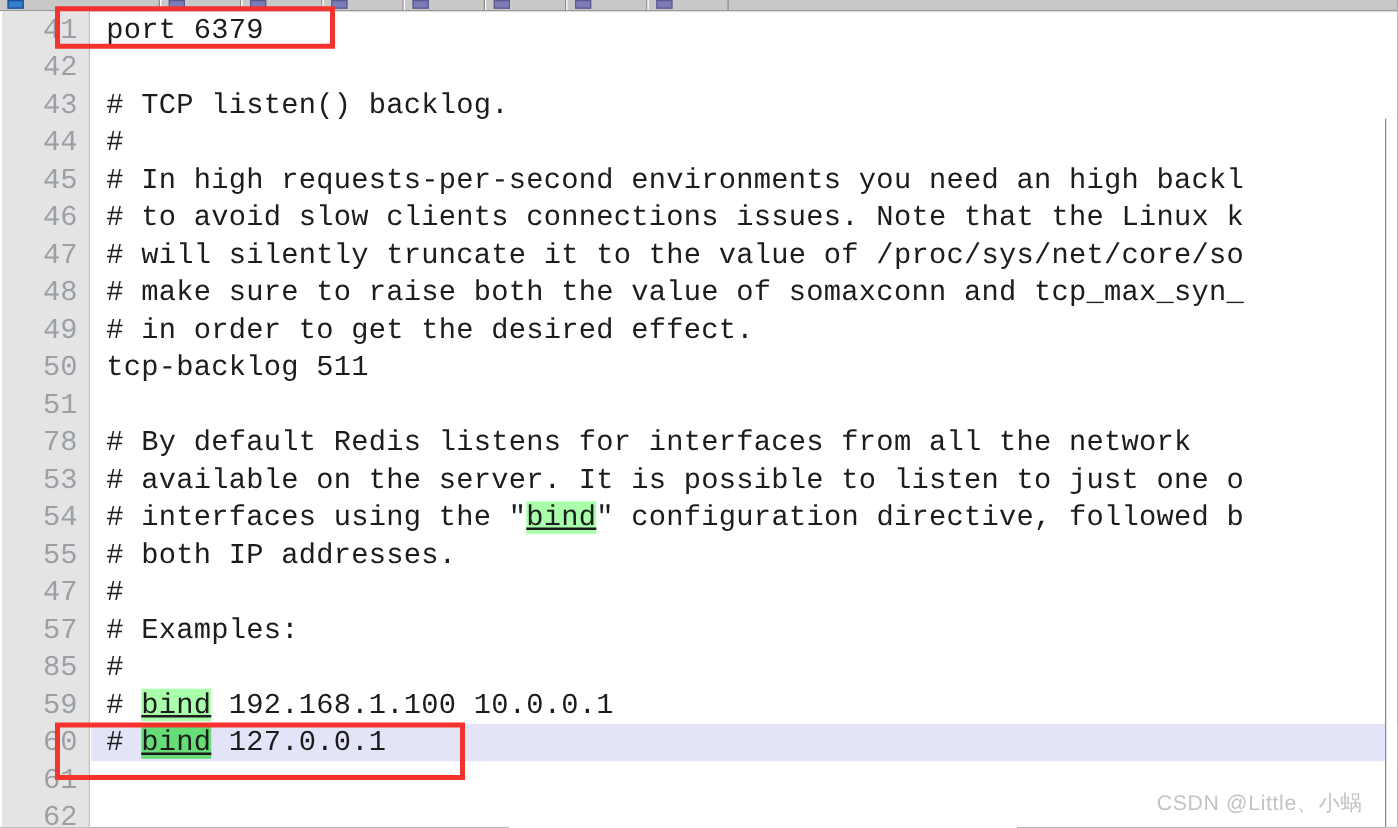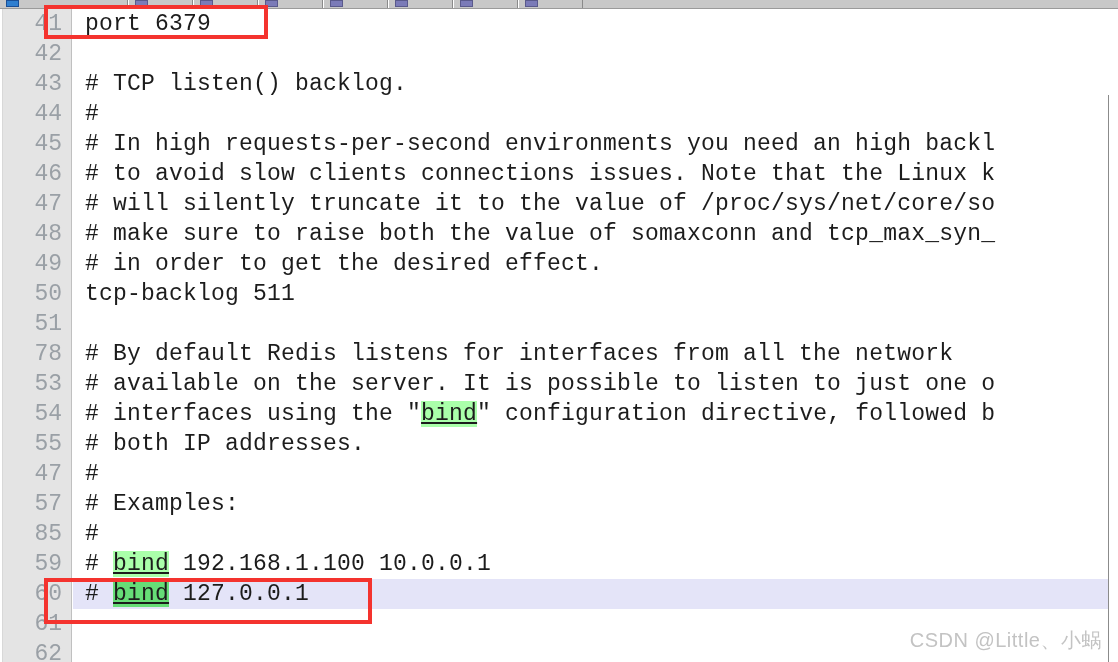--- a/index.html
+++ b/index.html
@@ -165,24 +165,24 @@
     border: 4px solid #f4332e;
     box-sizing: border-box;
     z-index: 10;
     pointer-events: none;
     background: transparent;
   }
 
   
   .watermark {
     position: absolute;
-    right: 16px;
+    right: 28px;
     bottom: 8px;
     color: #c3c3c3;
-    font-size: 20px;
+    font-size: 17px;
     font-family: "Liberation Sans", sans-serif;
     letter-spacing: 0.5px;
     z-index: 12;
     white-space: nowrap;
   }
 </style>
 </head>
 <body>
 
 <div id="app">

